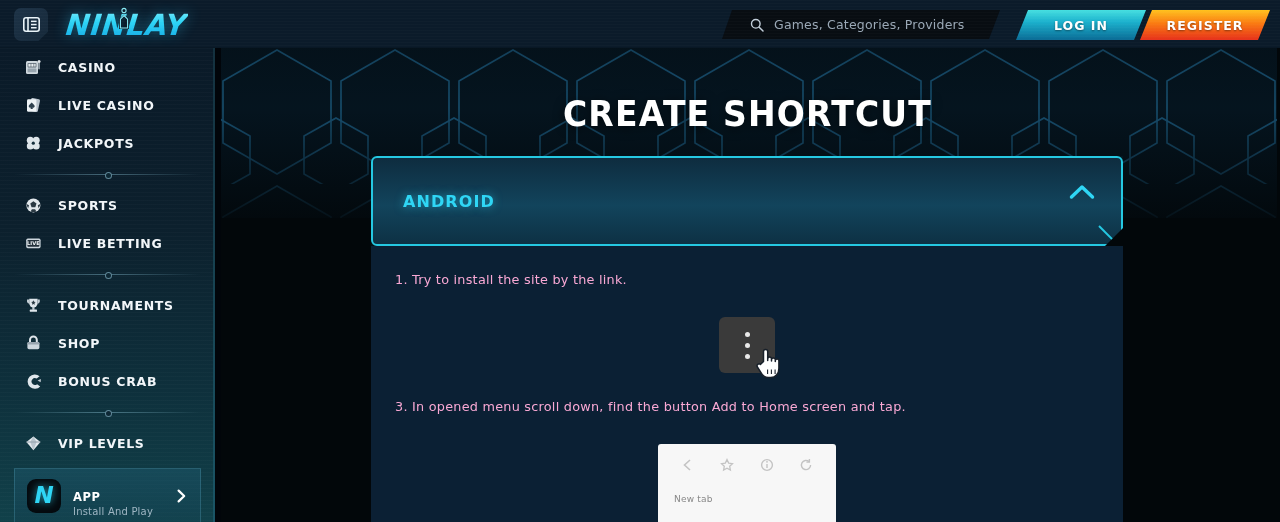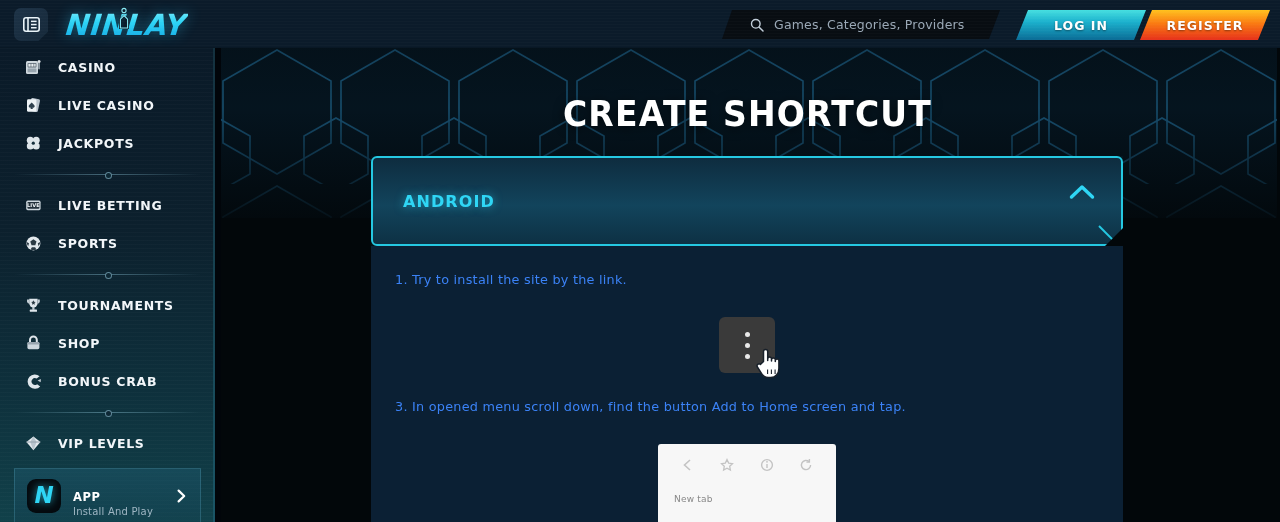--- a/index.html
+++ b/index.html
@@ -275,21 +275,21 @@
   .acc-chev { position:absolute; right: 26px; top: 26px; display:flex; }
 
   .acc-body {
     position: relative;
     background: #0b2034;
     padding: 26px 24px 0 24px;
     min-height: 300px;
   }
   .step {
     font-size: 12.8px;
-    color: #3b82f6;
+    color: #f9a8d4;
     letter-spacing: .25px;
     font-family: "DejaVu Sans", sans-serif;
     margin-bottom: 30px;
   }
   .step:last-of-type { margin-bottom: 16px; }
 
   .dots-wrap {
     display:flex; justify-content:center;
     position: relative;
     margin-bottom: 26px;
@@ -416,38 +416,38 @@
         <span class="nav-label">JACKPOTS</span>
       </div>
     </div>
 
     <div class="divider"></div>
 
     <div class="nav-group">
       <div class="nav-item">
         <span class="nav-ico">
           <svg width="19" height="19" viewBox="0 0 19 19">
-            <rect x="2.2" y="4.6" width="14.4" height="9.6" rx="1.6" fill="#cdd7de"></rect>
-            <rect x="3.4" y="6" width="12" height="6.8" rx="1" fill="#23313b"></rect>
-            <text x="9.4" y="11" font-size="5.2" font-weight="bold" fill="#eef3f6" text-anchor="middle" font-family="DejaVu Sans">LIVE</text>
-          </svg>
-        </span>
-        <span class="nav-label">LIVE BETTING</span>
-      </div>
-      <div class="nav-item">
-        <span class="nav-ico">
-          <svg width="19" height="19" viewBox="0 0 19 19">
             <circle cx="9.4" cy="9.4" r="7" fill="#e2e8ec"></circle>
             <path d="M9.4 5.2 l3.1 2.3 -1.2 3.7 h-3.8 l-1.2 -3.7 z" fill="#2a3943"></path>
             <path d="M2.6 8 l2.4 1.2 -.8 3 a7 7 0 0 1 -1.6 -4.2z" fill="#2a3943"></path>
             <path d="M16.2 8 l-2.4 1.2 .8 3 a7 7 0 0 0 1.6 -4.2z" fill="#2a3943"></path>
             <path d="M6.6 15.4 l1.3 -2.1 h3.2 l1.3 2.1 a7 7 0 0 1 -5.8 0z" fill="#2a3943"></path>
           </svg>
         </span>
         <span class="nav-label">SPORTS</span>
+      </div>
+      <div class="nav-item">
+        <span class="nav-ico">
+          <svg width="19" height="19" viewBox="0 0 19 19">
+            <rect x="2.2" y="4.6" width="14.4" height="9.6" rx="1.6" fill="#cdd7de"></rect>
+            <rect x="3.4" y="6" width="12" height="6.8" rx="1" fill="#23313b"></rect>
+            <text x="9.4" y="11" font-size="5.2" font-weight="bold" fill="#eef3f6" text-anchor="middle" font-family="DejaVu Sans">LIVE</text>
+          </svg>
+        </span>
+        <span class="nav-label">LIVE BETTING</span>
       </div>
     </div>
 
     <div class="divider"></div>
 
     <div class="nav-group">
       <div class="nav-item">
         <span class="nav-ico">
           <svg width="19" height="19" viewBox="0 0 19 19">
             <path d="M5.2 2.8 h8.4 v4.4 a4.2 4.2 0 0 1 -8.4 0z" fill="#dfe6eb"></path>

